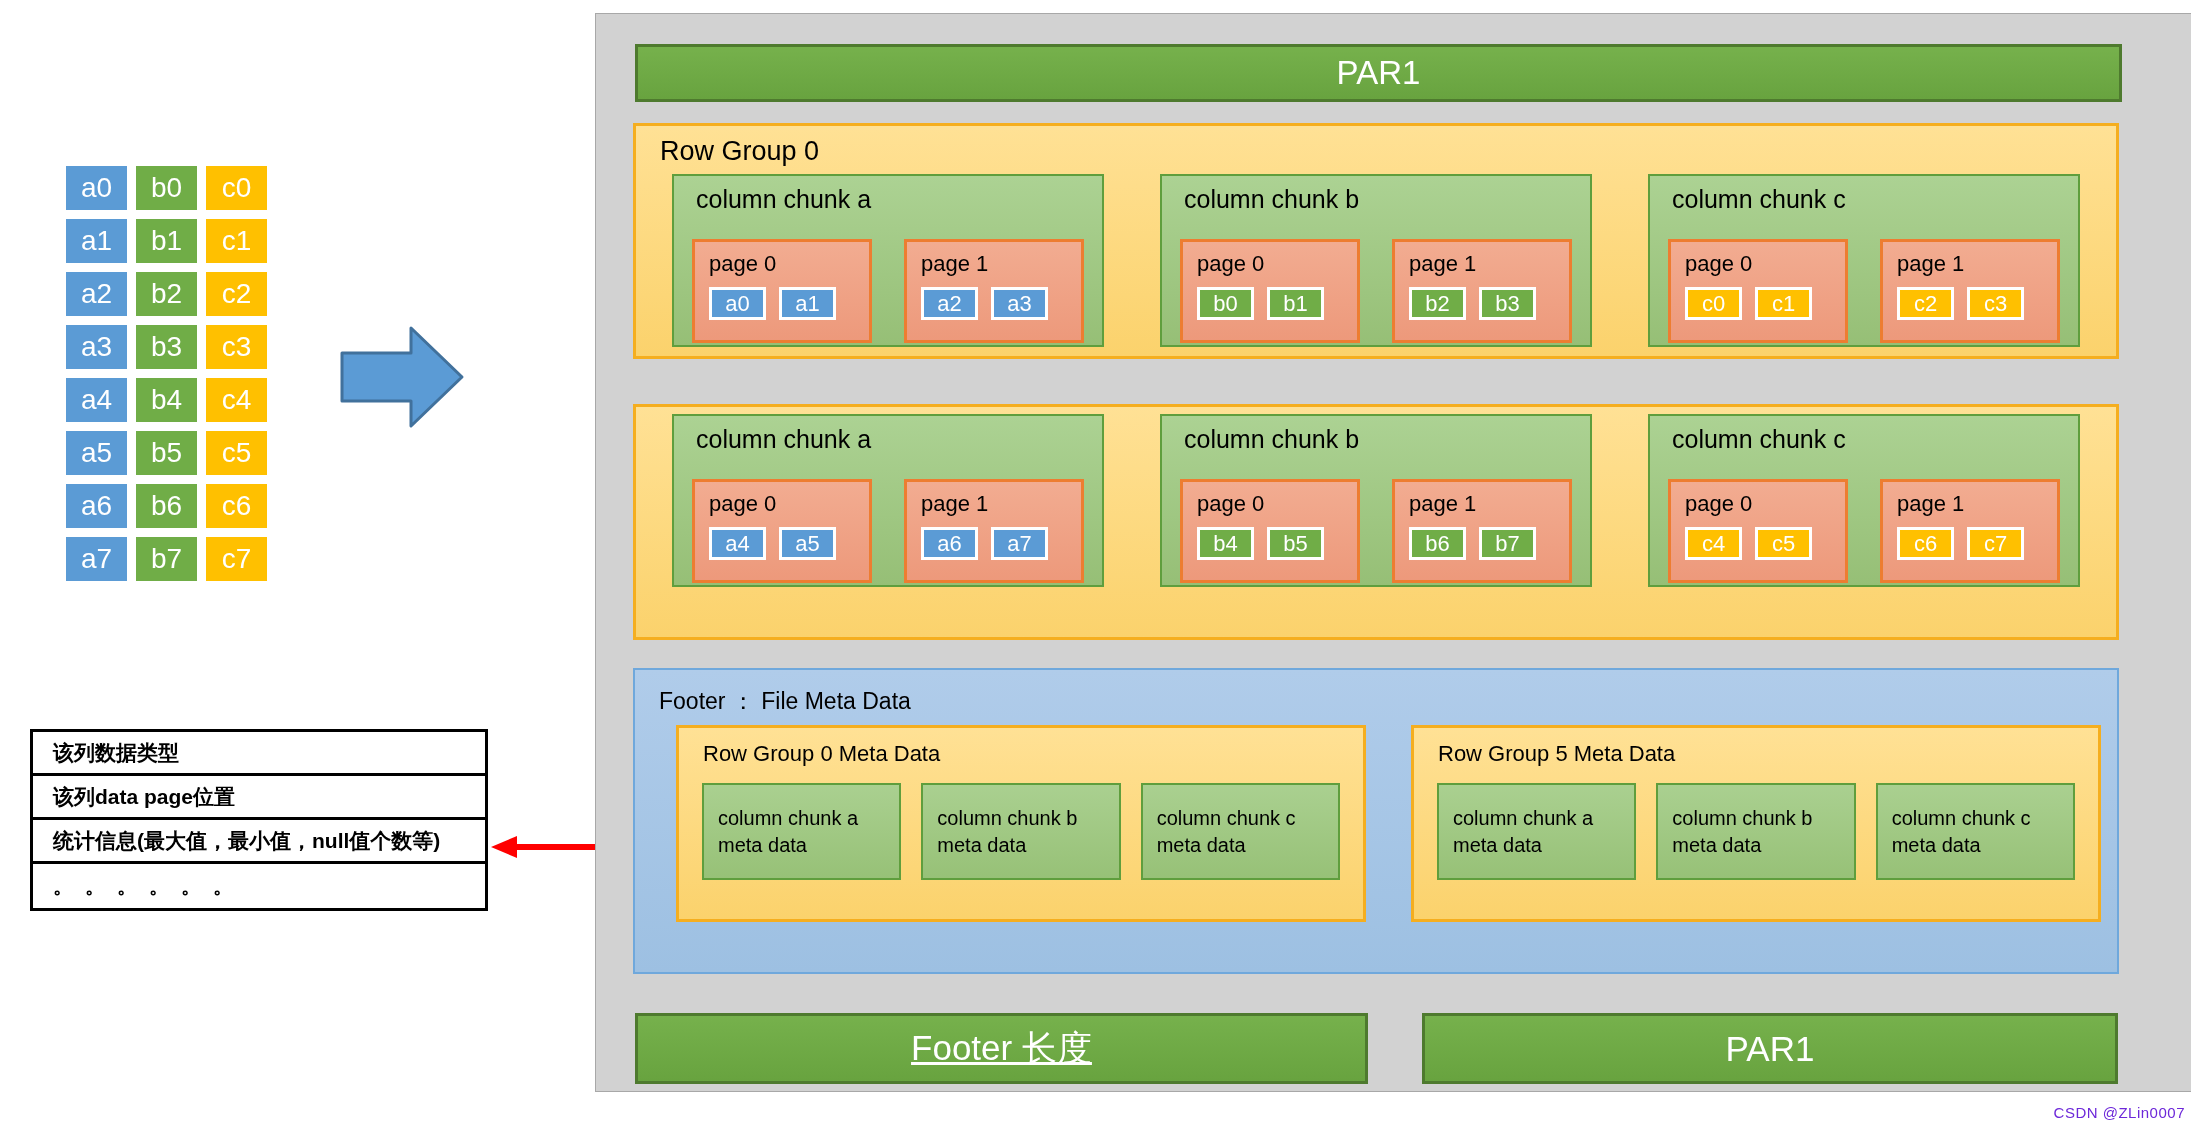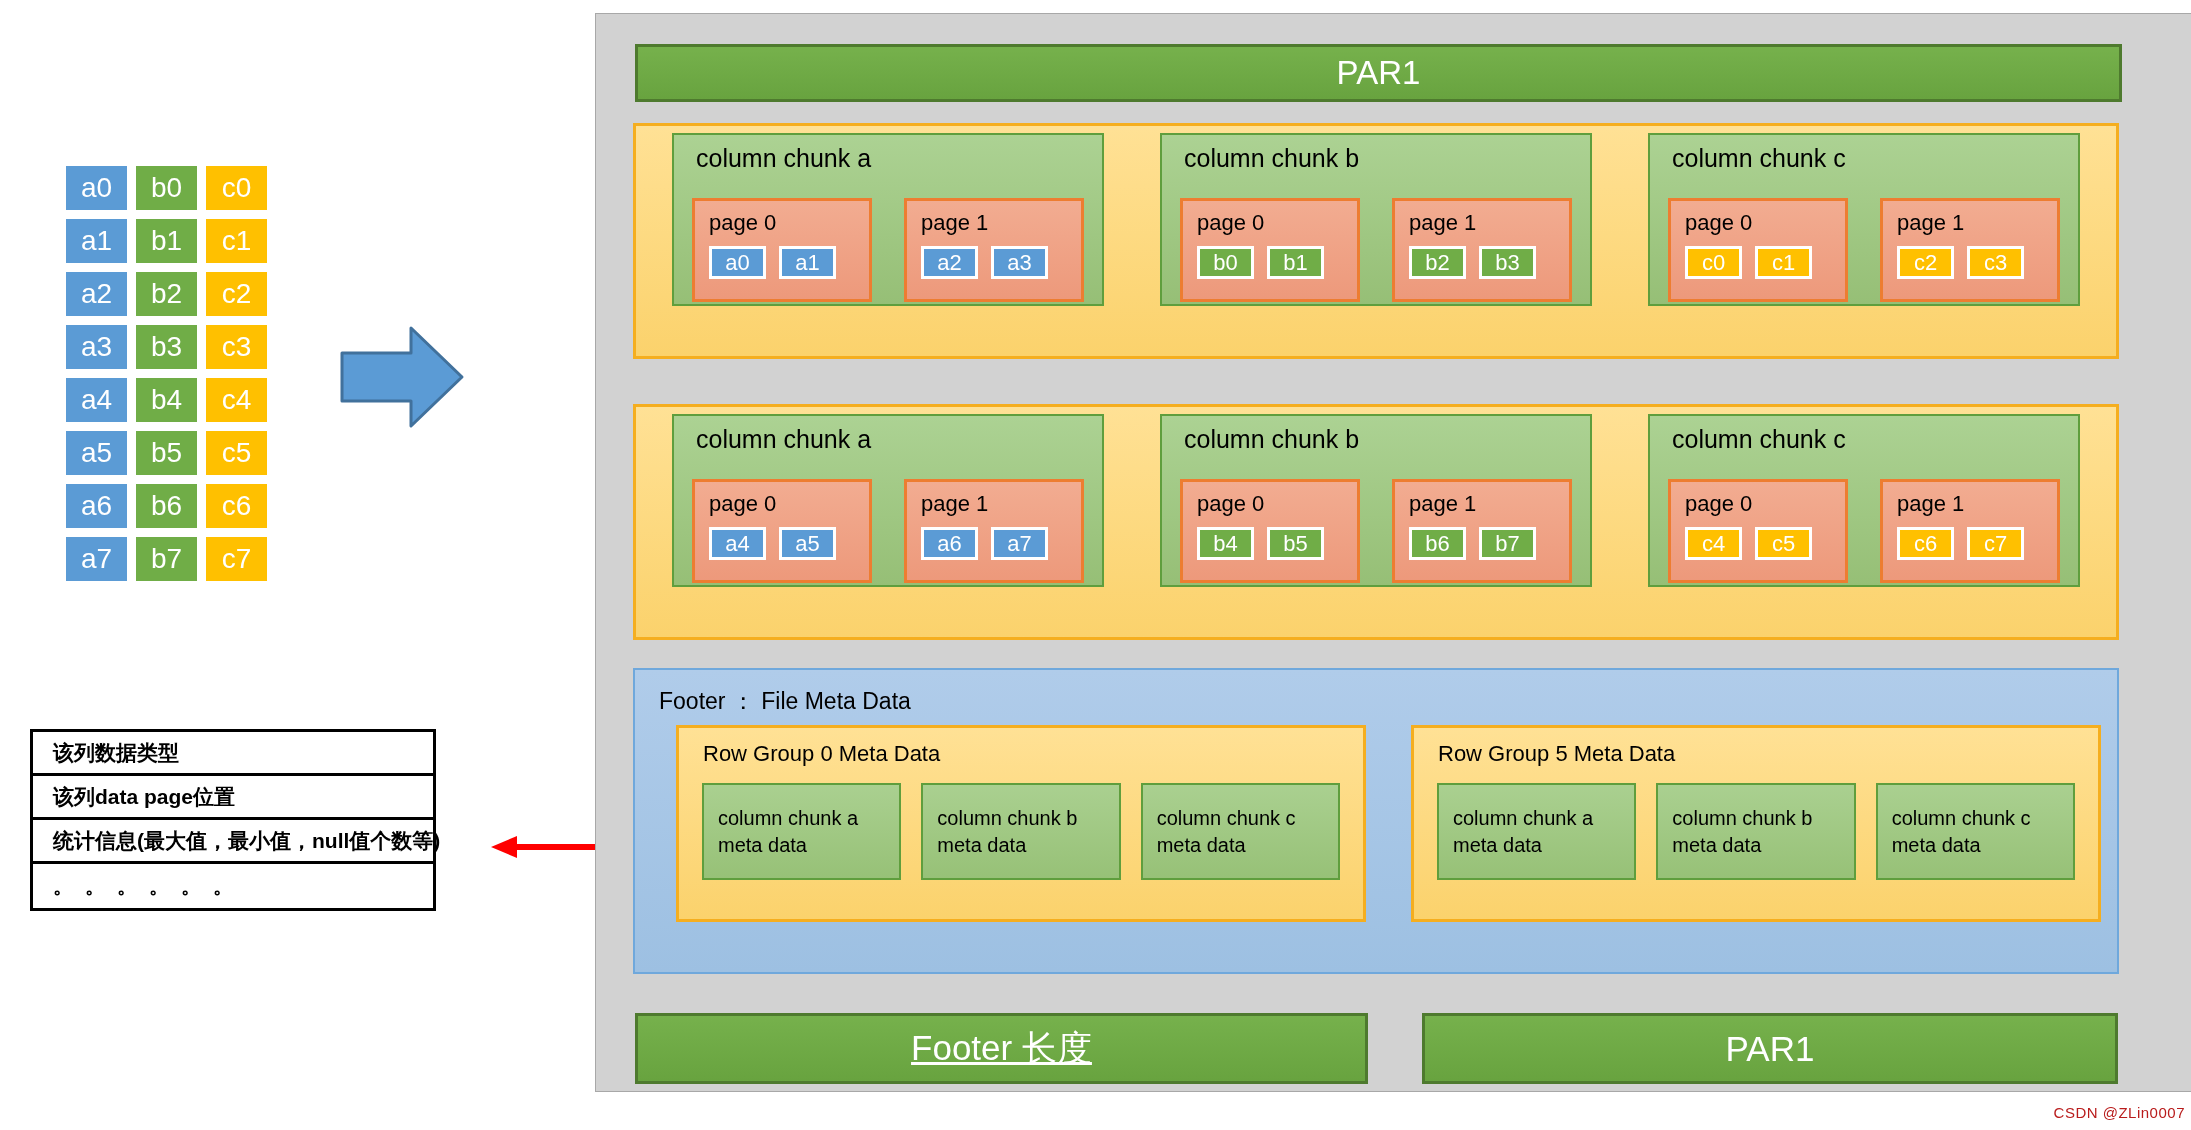--- a/index.html
+++ b/index.html
@@ -20,21 +20,21 @@
   }
   .fill-a { background:#5B9BD5; border-color:#41719C; }
   .fill-b { background:#70AD47; border-color:#507E32; }
   .fill-c { background:#FFC000; border-color:#BF9000; }
 
   
   .big-arrow { position:absolute; left:340px; top:324px; }
 
   
   .meta-list {
-    position:absolute; left:30px; top:729px; width:406px;
+    position:absolute; left:30px; top:729px; width:458px;
     background:#fff; border:3px solid #000;
   }
   .meta-list .mrow {
     height:44px; display:flex; align-items:center; padding-left:20px;
     font-size:21px; font-weight:bold; border-bottom:3px solid #000; white-space:nowrap;
   }
   .meta-list .mrow:last-child { border-bottom:none; }
   .meta-list .mrow.dots { font-size:20px; letter-spacing:12px; }
 
   
@@ -91,21 +91,21 @@
   .meta-items { display:flex; gap:20px; padding:0 23px; margin-top:16px; }
   .meta-item {
     width:203px; height:97px; display:flex; flex-direction:column; justify-content:center;
     padding-left:14px; font-size:20px; line-height:1.35;
     background:linear-gradient(#AAD090,#97C177); border:2px solid #5F9E3D;
   }
 
   
   .watermark {
     position:absolute; right:6px; bottom:9px;
-    color:#b91c1c; font-size:15px; letter-spacing:0.5px;
+    color:#6d28d9; font-size:15px; letter-spacing:0.5px;
   }
 </style>
 </head>
 <body>
 
 <div id="stage">
 
   <div class="source-table">
     <div class="cell fill-a">a0</div>
     <div class="cell fill-b">b0</div>
@@ -147,20 +147,21 @@
   <svg class="red-arrow" width="210" height="26" viewBox="0 0 210 26">
     <rect x="22" y="10" width="188" height="6" fill="#FF0000"></rect>
     <polygon points="0,13 26,2 26,24" fill="#FF0000"></polygon>
   </svg>
 
   <div class="file-box">
 
     <div class="green-bar par1-top">PAR1</div>
 
     <section class="row-group yellow-box rg-0">
+      <div class="rg-title">Row Group 0</div>
       <div class="chunk-row">
         <div class="chunk">
           <div class="chunk-title">column chunk a</div>
           <div class="pages">
             <div class="page">
               <div class="page-label">page 0</div>
               <div class="vcells">
                 <div class="vcell fill-a">a0</div>
                 <div class="vcell fill-a">a1</div>
               </div>

